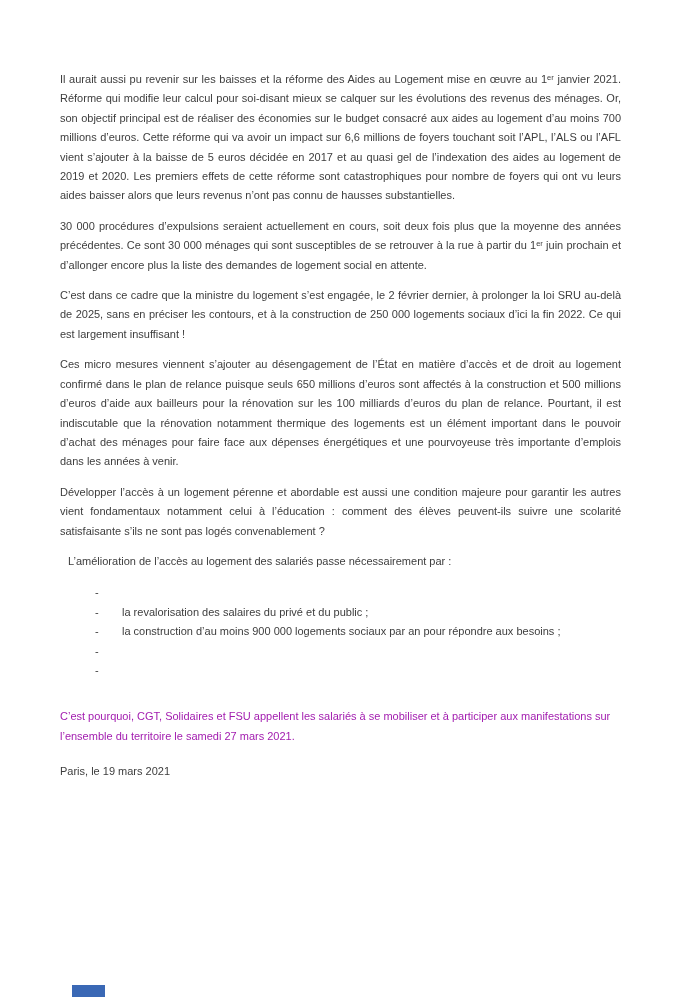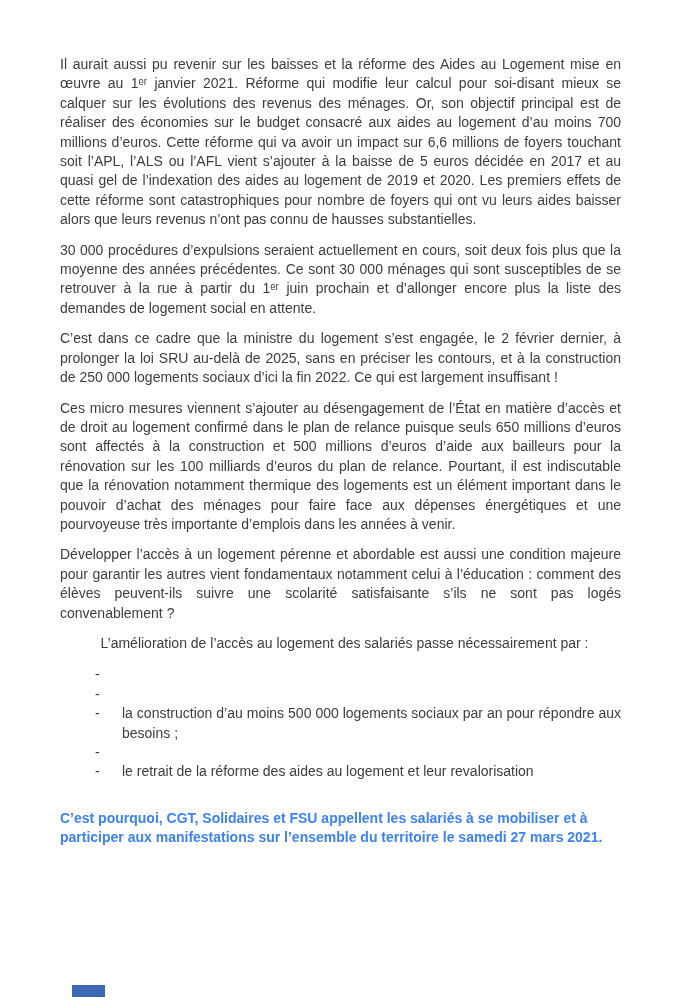--- a/index.html
+++ b/index.html
@@ -11,52 +11,52 @@
     position: relative;
     width: 677px;
     height: 1000px;
     background: #ffffff;
     overflow: hidden;
     font-family: "Liberation Sans", "DejaVu Sans", sans-serif;
     color: #3d3d3d;
   }
   .content {
     position: absolute;
-    top: 55px;
+    top: 70px;
     left: 60px;
     width: 561px;
-    font-size: 14px;
+    font-size: 11px;
     line-height: 19.4px;
   }
   .para {
     margin: 0 0 11px 0;
     text-align: justify;
   }
   .list-intro {
     margin: 0 0 12px 8px;
-    text-align: center;
+    text-align: left;
   }
   .bullet-list {
     margin: 0 0 11px 0;
   }
   .bullet-item {
     display: flex;
     padding-left: 35px;
   }
   .bullet-marker {
     flex: 0 0 27px;
   }
   .bullet-text {
     flex: 1;
     text-align: justify;
   }
   .cta {
     margin: 27px 0 0 0;
-    font-weight: 700;
-    color: #3b82f6;
+    font-weight: 400;
+    color: #a21caf;
     text-align: left;
   }
   .dateline {
     margin: 16px 0 0 0;
     text-align: left;
   }
   .footer-graphic {
     position: absolute;
     left: 72px;
     top: 985px;
@@ -82,33 +82,34 @@
     <p class="para">Développer l’accès à un logement pérenne et abordable est aussi une condition majeure pour garantir les autres vient fondamentaux notamment celui à l’éducation : comment des élèves peuvent-ils suivre une scolarité satisfaisante s’ils ne sont pas logés convenablement ?</p>
 
     <p class="para list-intro">L’amélioration de l’accès au logement des salariés passe nécessairement par :</p>
 
     <div class="bullet-list">
       <div class="bullet-item">
         <span class="bullet-marker">-</span>
       </div>
       <div class="bullet-item">
         <span class="bullet-marker">-</span>
+        <span class="bullet-text">la revalorisation des salaires du privé et du public ;</span>
       </div>
       <div class="bullet-item">
         <span class="bullet-marker">-</span>
-        <span class="bullet-text">la construction d’au moins 500 000 logements sociaux par an pour répondre aux besoins ;</span>
+        <span class="bullet-text">la construction d’au moins 900 000 logements sociaux par an pour répondre aux besoins ;</span>
       </div>
       <div class="bullet-item">
         <span class="bullet-marker">-</span>
       </div>
       <div class="bullet-item">
         <span class="bullet-marker">-</span>
-        <span class="bullet-text">le retrait de la réforme des aides au logement et leur revalorisation</span>
       </div>
     </div>
 
     <p class="para cta">C’est pourquoi, CGT, Solidaires et FSU appellent les salariés à se mobiliser et à participer aux manifestations sur l’ensemble du territoire le samedi 27 mars 2021.</p>
 
+    <p class="para dateline">Paris, le 19 mars 2021</p>
 
   </div>
 
   <div class="footer-graphic"></div>
 </div>
 
 </body></html>

